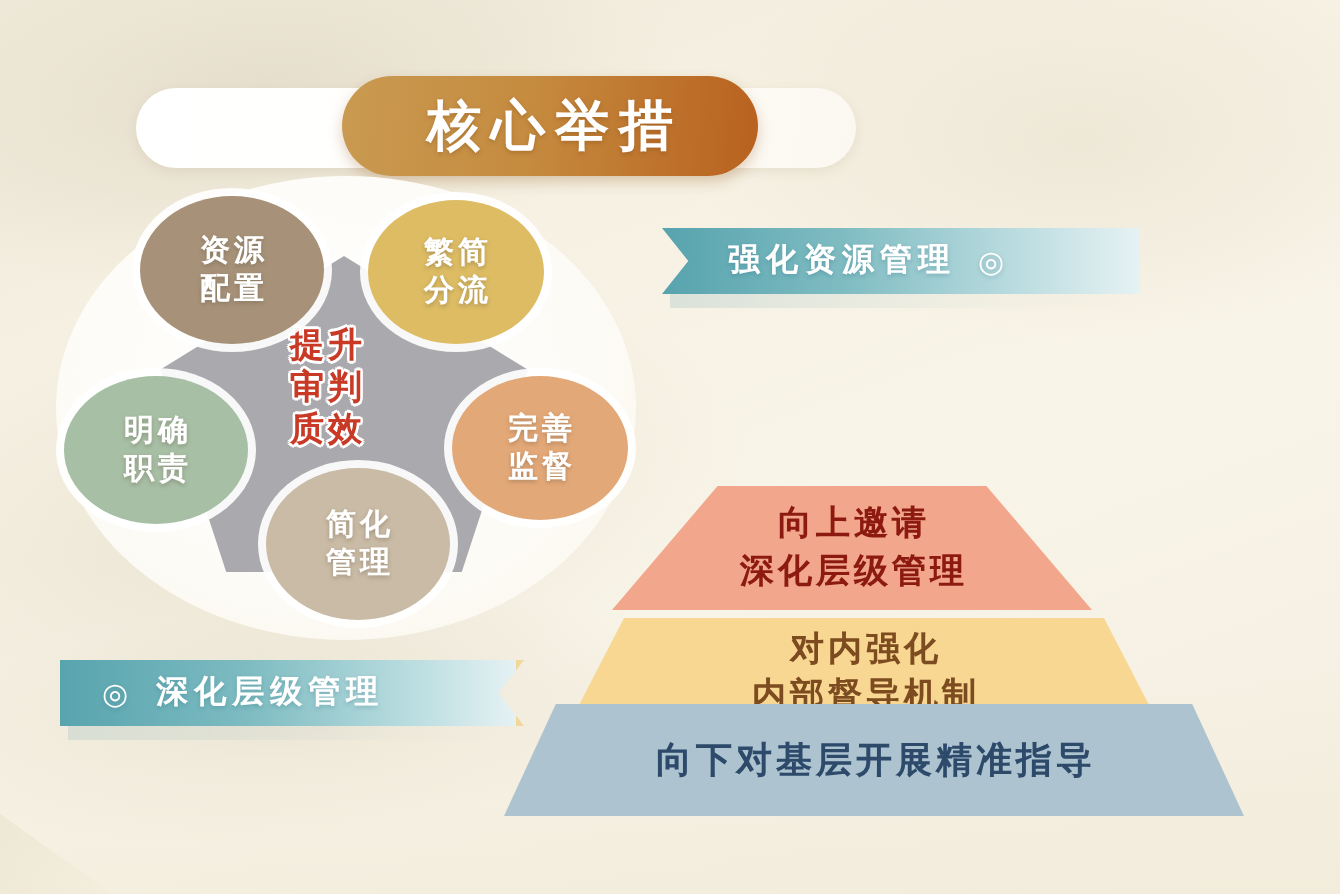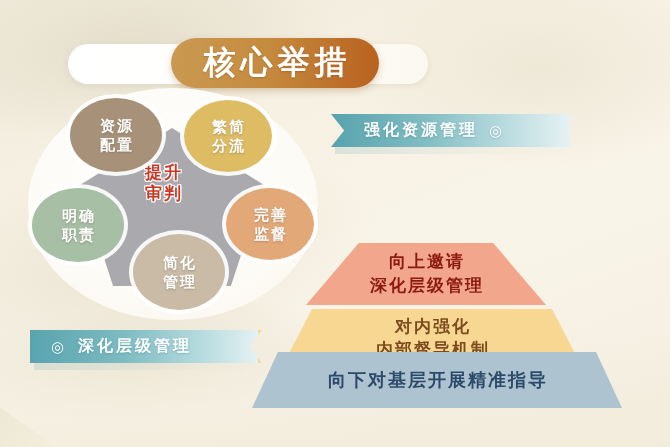--- a/index.html
+++ b/index.html
@@ -74,21 +74,21 @@
     height: 50px;
     border-radius: 25px;
     background: linear-gradient(95deg, #c99a51 0%, #c58b3f 45%, #b9611f 100%);
     box-shadow: 0 3px 7px rgba(150,95,35,0.28);
     display: flex;
     align-items: center;
     justify-content: center;
   }
   .title-text {
     color: #ffffff;
-    font-size: 32px;
+    font-size: 27px;
     font-weight: bold;
     letter-spacing: 5px;
     text-indent: 5px;
     text-shadow: 0 1px 2px rgba(120,70,20,0.35);
     white-space: nowrap;
   }
 
   
   .cluster-blob {
     position: absolute;
@@ -242,20 +242,21 @@
     font-size: 17px;
     line-height: 24px;
   }
   .tier-mid {
     left: 282px;
     top: 309px;
     width: 300px;
     height: 58px;
     background: #f8d792;
     clip-path: polygon(10% 0%, 90% 0%, 100% 100%, 0% 100%);
+    font-family: Liberation Mono, monospace;
   }
   .tier-mid span {
     color: #7c4b1f;
     font-size: 17px;
     line-height: 23px;
   }
   .tier-bot {
     left: 252px;
     top: 352px;
     width: 370px;
@@ -295,20 +296,21 @@
   </div>
 
   <div class="cluster-blob"></div>
   <div class="cluster">
 
     <div class="penta"></div>
 
     <div class="center-label">
       <div>提升</div>
       <div>审判</div>
+      <div>质效</div>
     </div>
 
     <div class="bubble b-top-left" style="background:#a79279">
       <span>资源</span>
       <span>配置</span>
     </div>
 
     <div class="bubble b-top-right" style="background:#ddbc64">
       <span>繁简</span>
       <span>分流</span>

